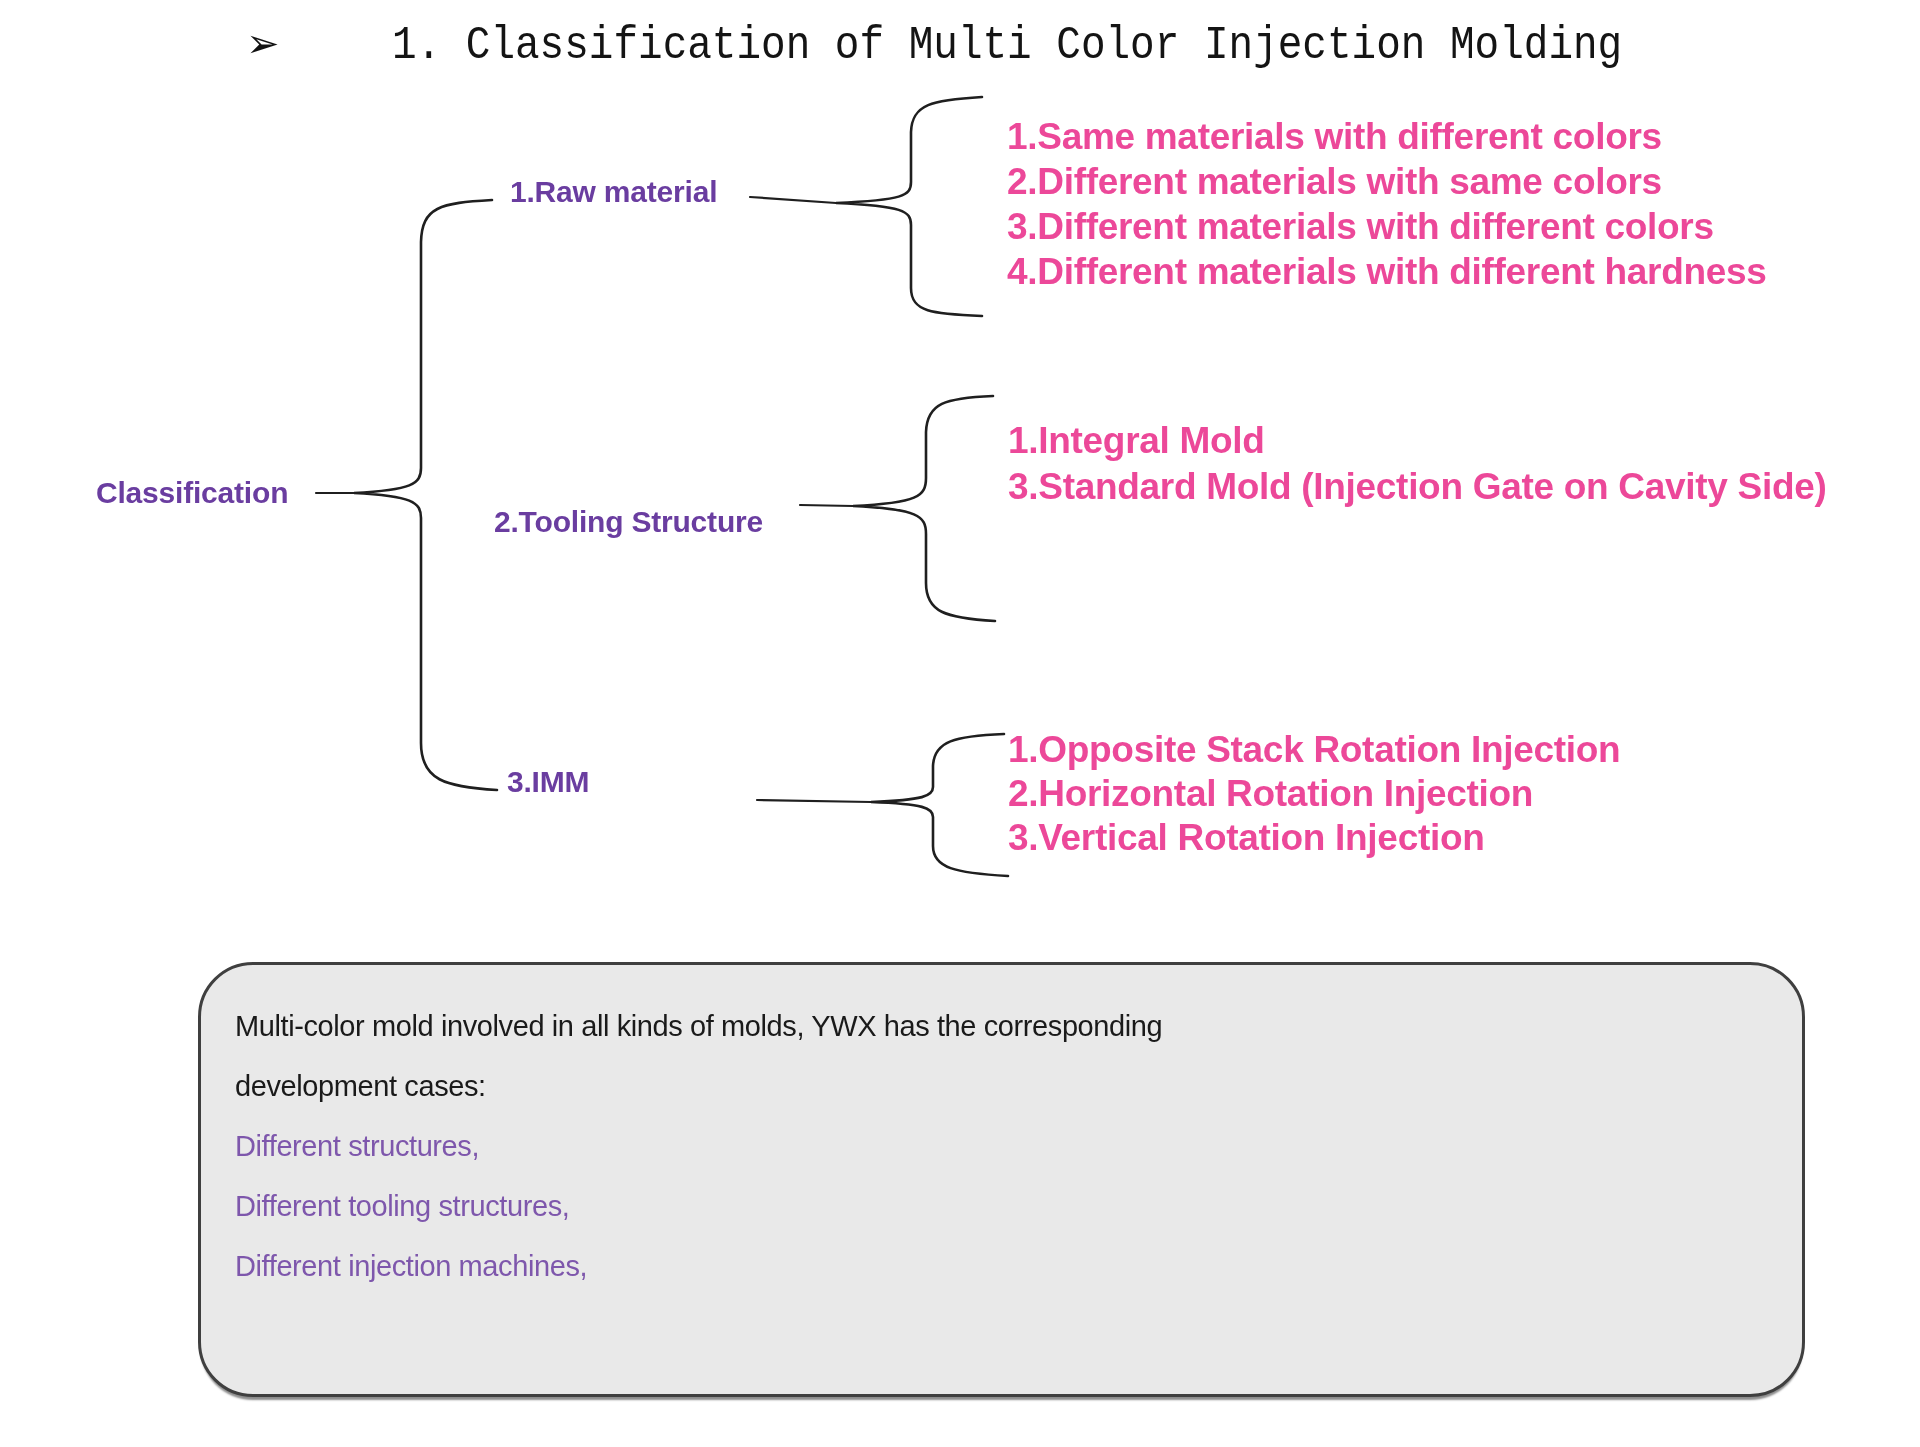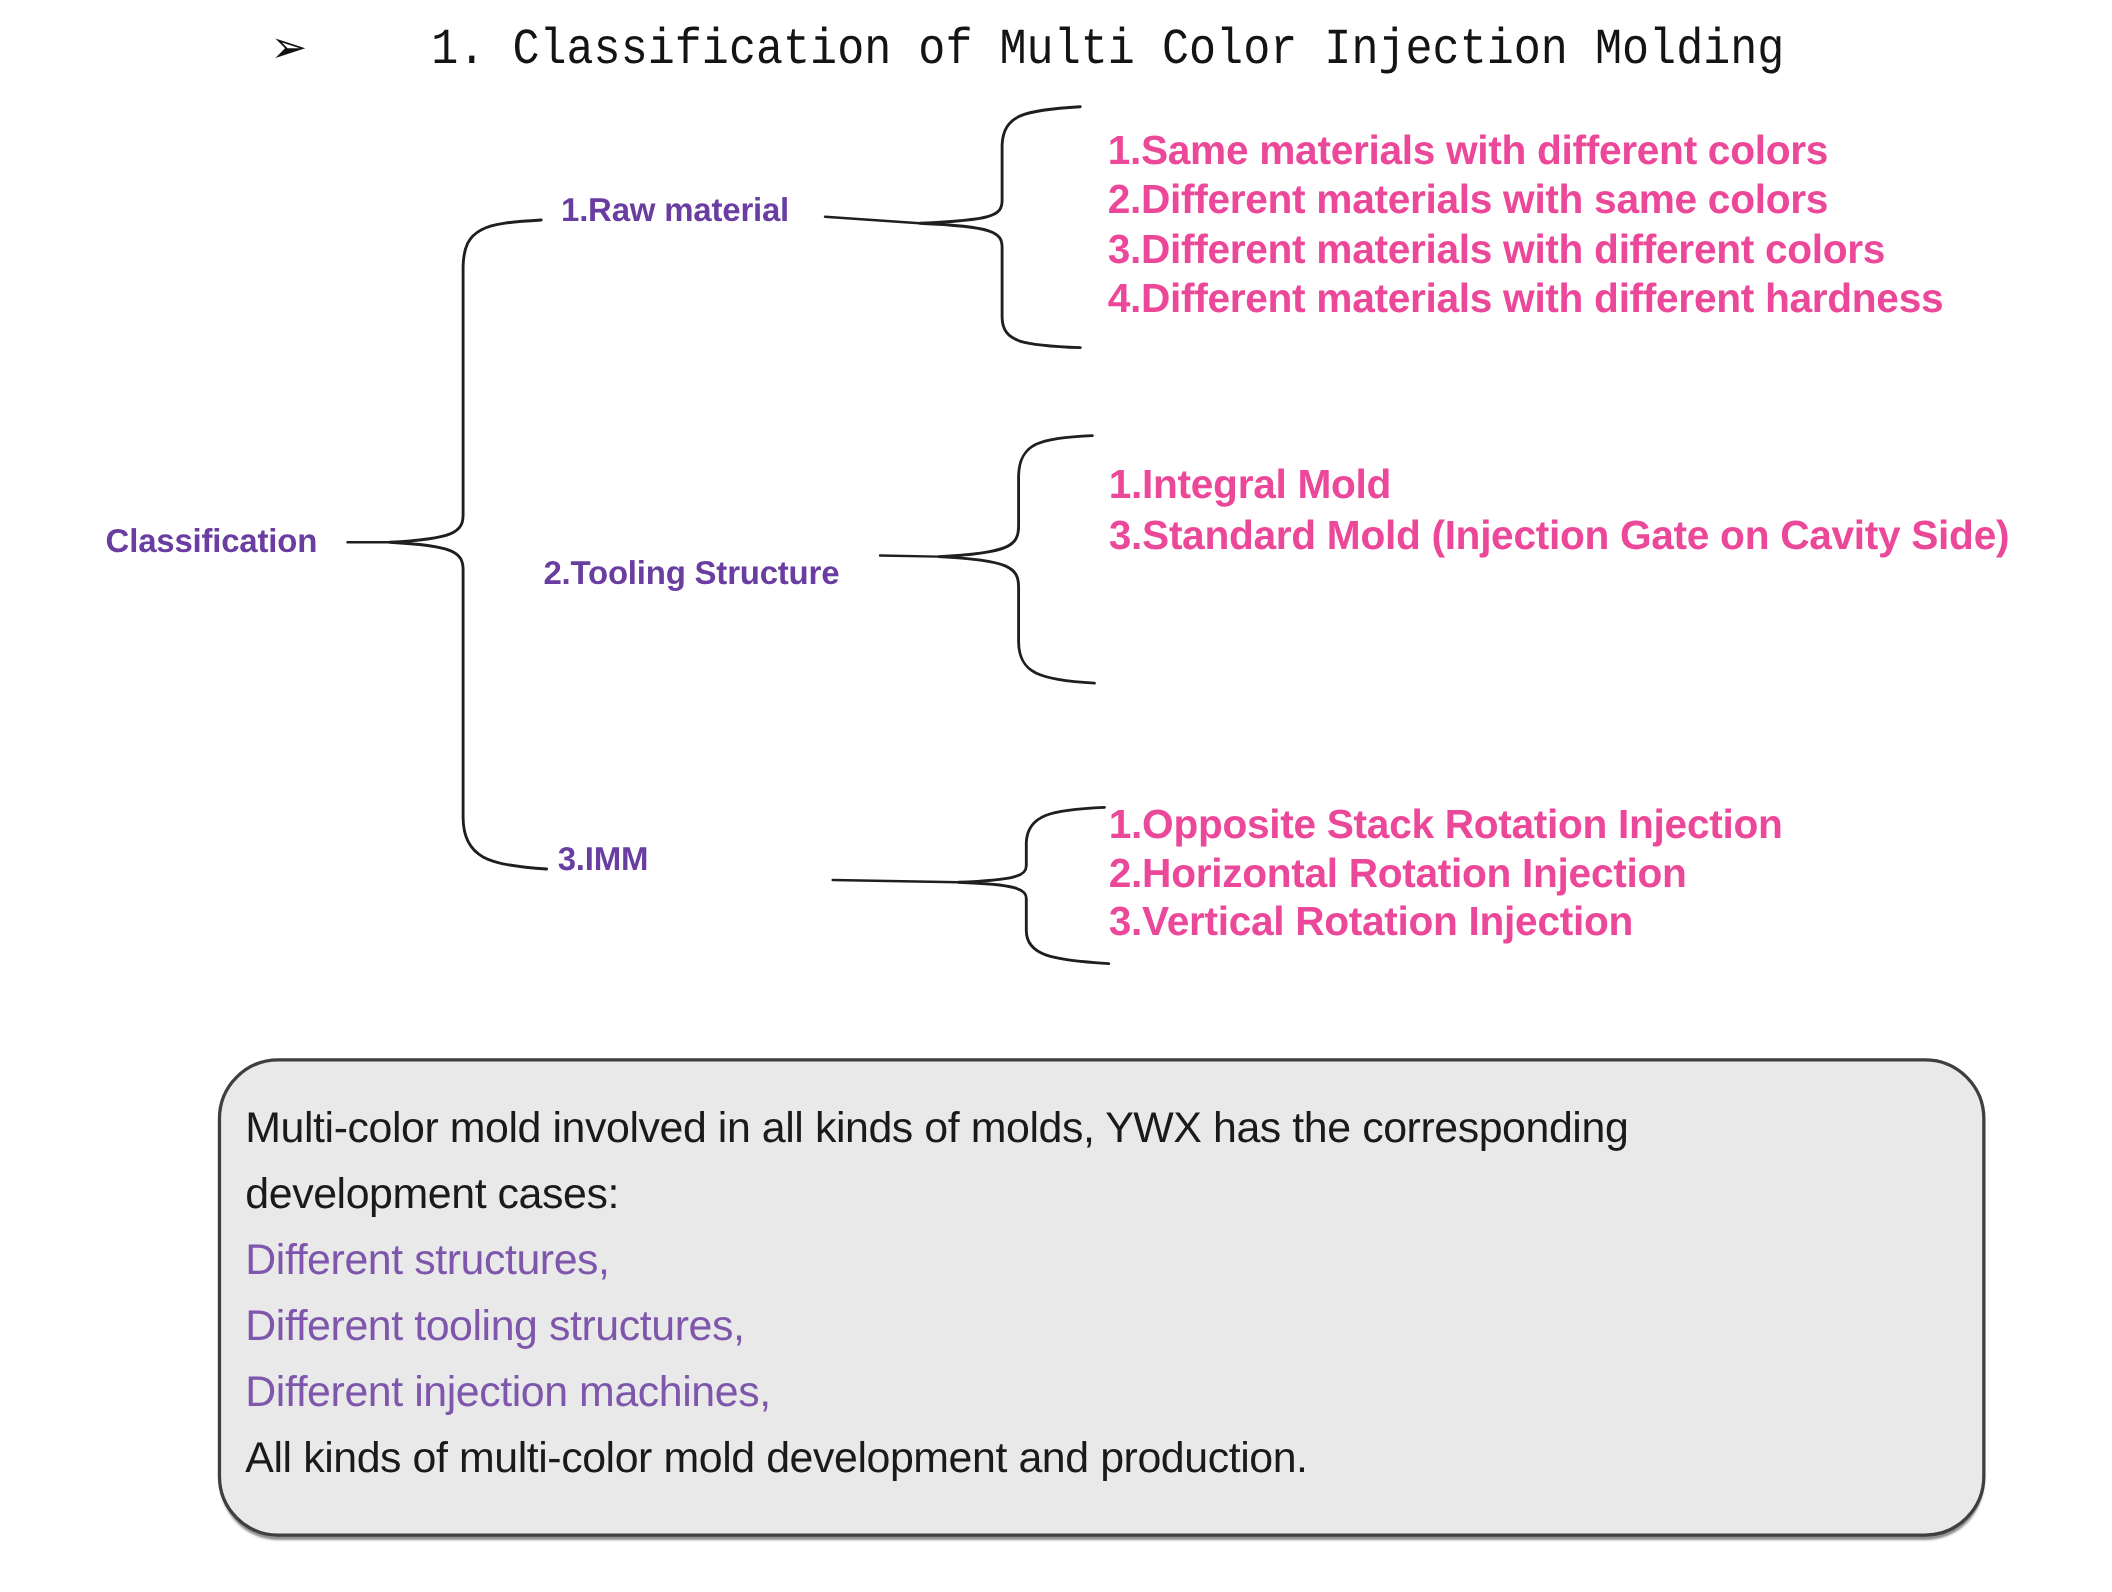--- a/index.html
+++ b/index.html
@@ -13,21 +13,21 @@
   
   .tree-label{color:#6a3da0;font-weight:bold;font-size:30px;line-height:36px;white-space:nowrap;letter-spacing:-0.2px;}
   .leaf-group{color:#ec4899;font-weight:bold;font-size:37px;white-space:nowrap;letter-spacing:-0.3px;}
   .leaf-group div{height:45px;line-height:45px;}
   #group-tooling div{height:46px;line-height:46px;}
   #group-imm div{height:44px;line-height:44px;}
   
   #note-box{left:198px;top:962px;width:1607px;height:435px;background:#e9e9e9;
             border:3px solid #3f3f3f;border-radius:55px;box-sizing:border-box;
             box-shadow:0 5px 2px -2px rgba(0,0,0,0.45);}
-  #note-lines{left:223px;top:996px;width:1540px;font-size:39px;letter-spacing:-0.4px;}
+  #note-lines{left:235px;top:996px;width:1540px;font-size:29px;letter-spacing:-0.4px;}
   #note-lines div{height:60px;line-height:60px;white-space:nowrap;}
   .note-black{color:#1a1a1a;}
   .note-purple{color:#7e57ac;}
   svg{position:absolute;left:0;top:0;}
   .brace{fill:none;stroke:#1f1f1f;stroke-width:2.6;stroke-linecap:round;}
   .connector{stroke:#1f1f1f;stroke-width:2.2;stroke-linecap:round;}
 </style>
 </head>
 <body>
 
@@ -76,16 +76,15 @@
     <div>3.Vertical Rotation Injection</div>
   </div>
 
   <div id="note-box" class="abs"></div>
   <div id="note-lines" class="abs">
     <div class="note-black">Multi-color mold involved in all kinds of molds, YWX has the corresponding</div>
     <div class="note-black">development cases:</div>
     <div class="note-purple">Different structures,</div>
     <div class="note-purple">Different tooling structures,</div>
     <div class="note-purple">Different injection machines,</div>
-    <div class="note-black">All kinds of multi-color mold development and production.</div>
   </div>
 
 </div>
 
 </body></html>

